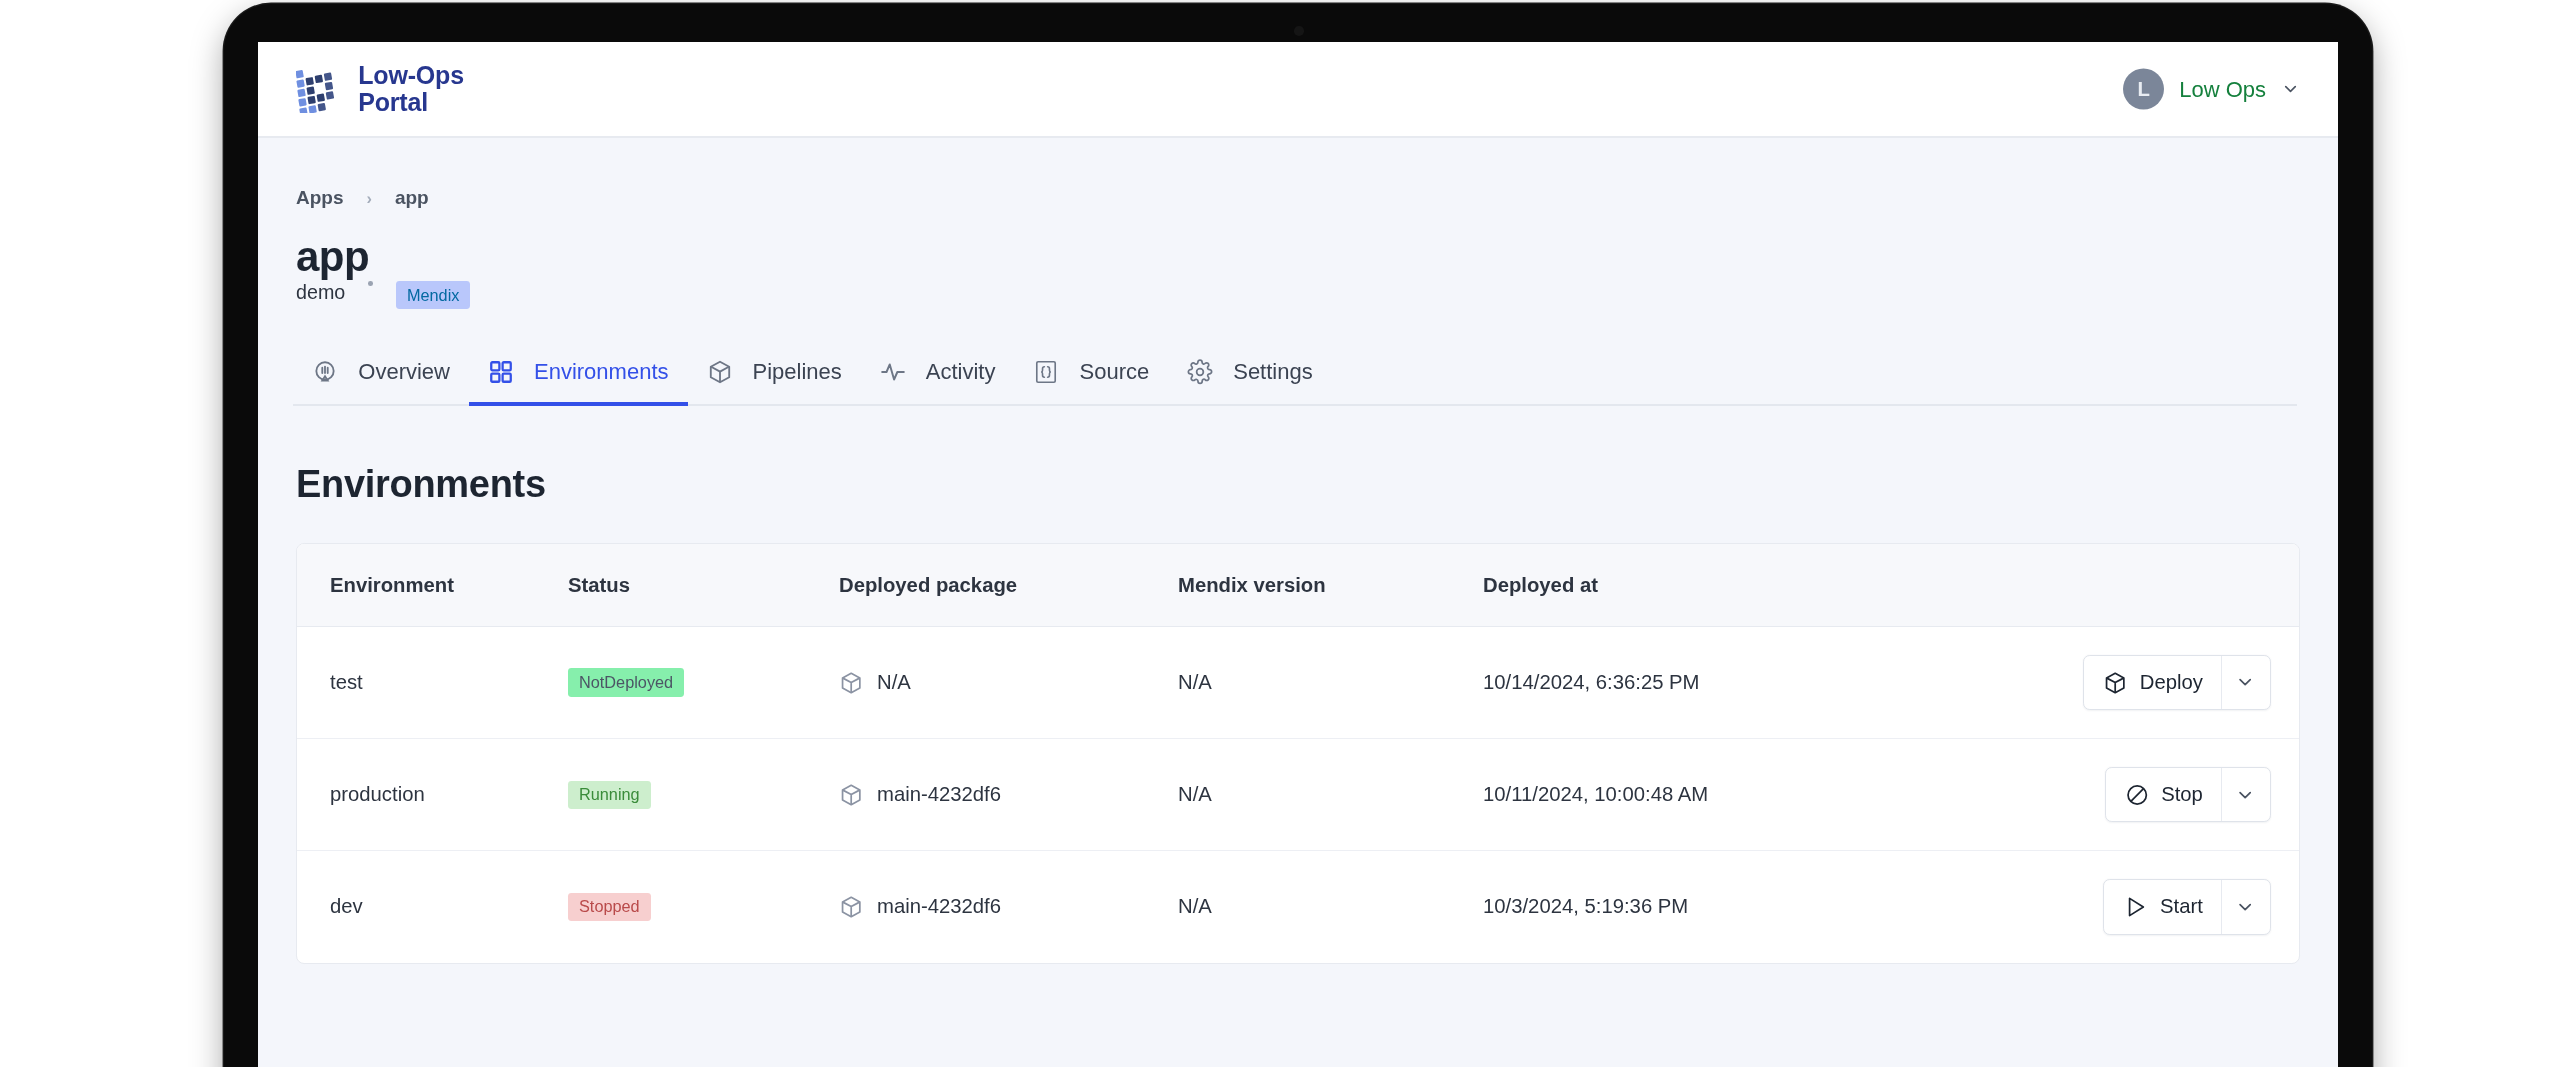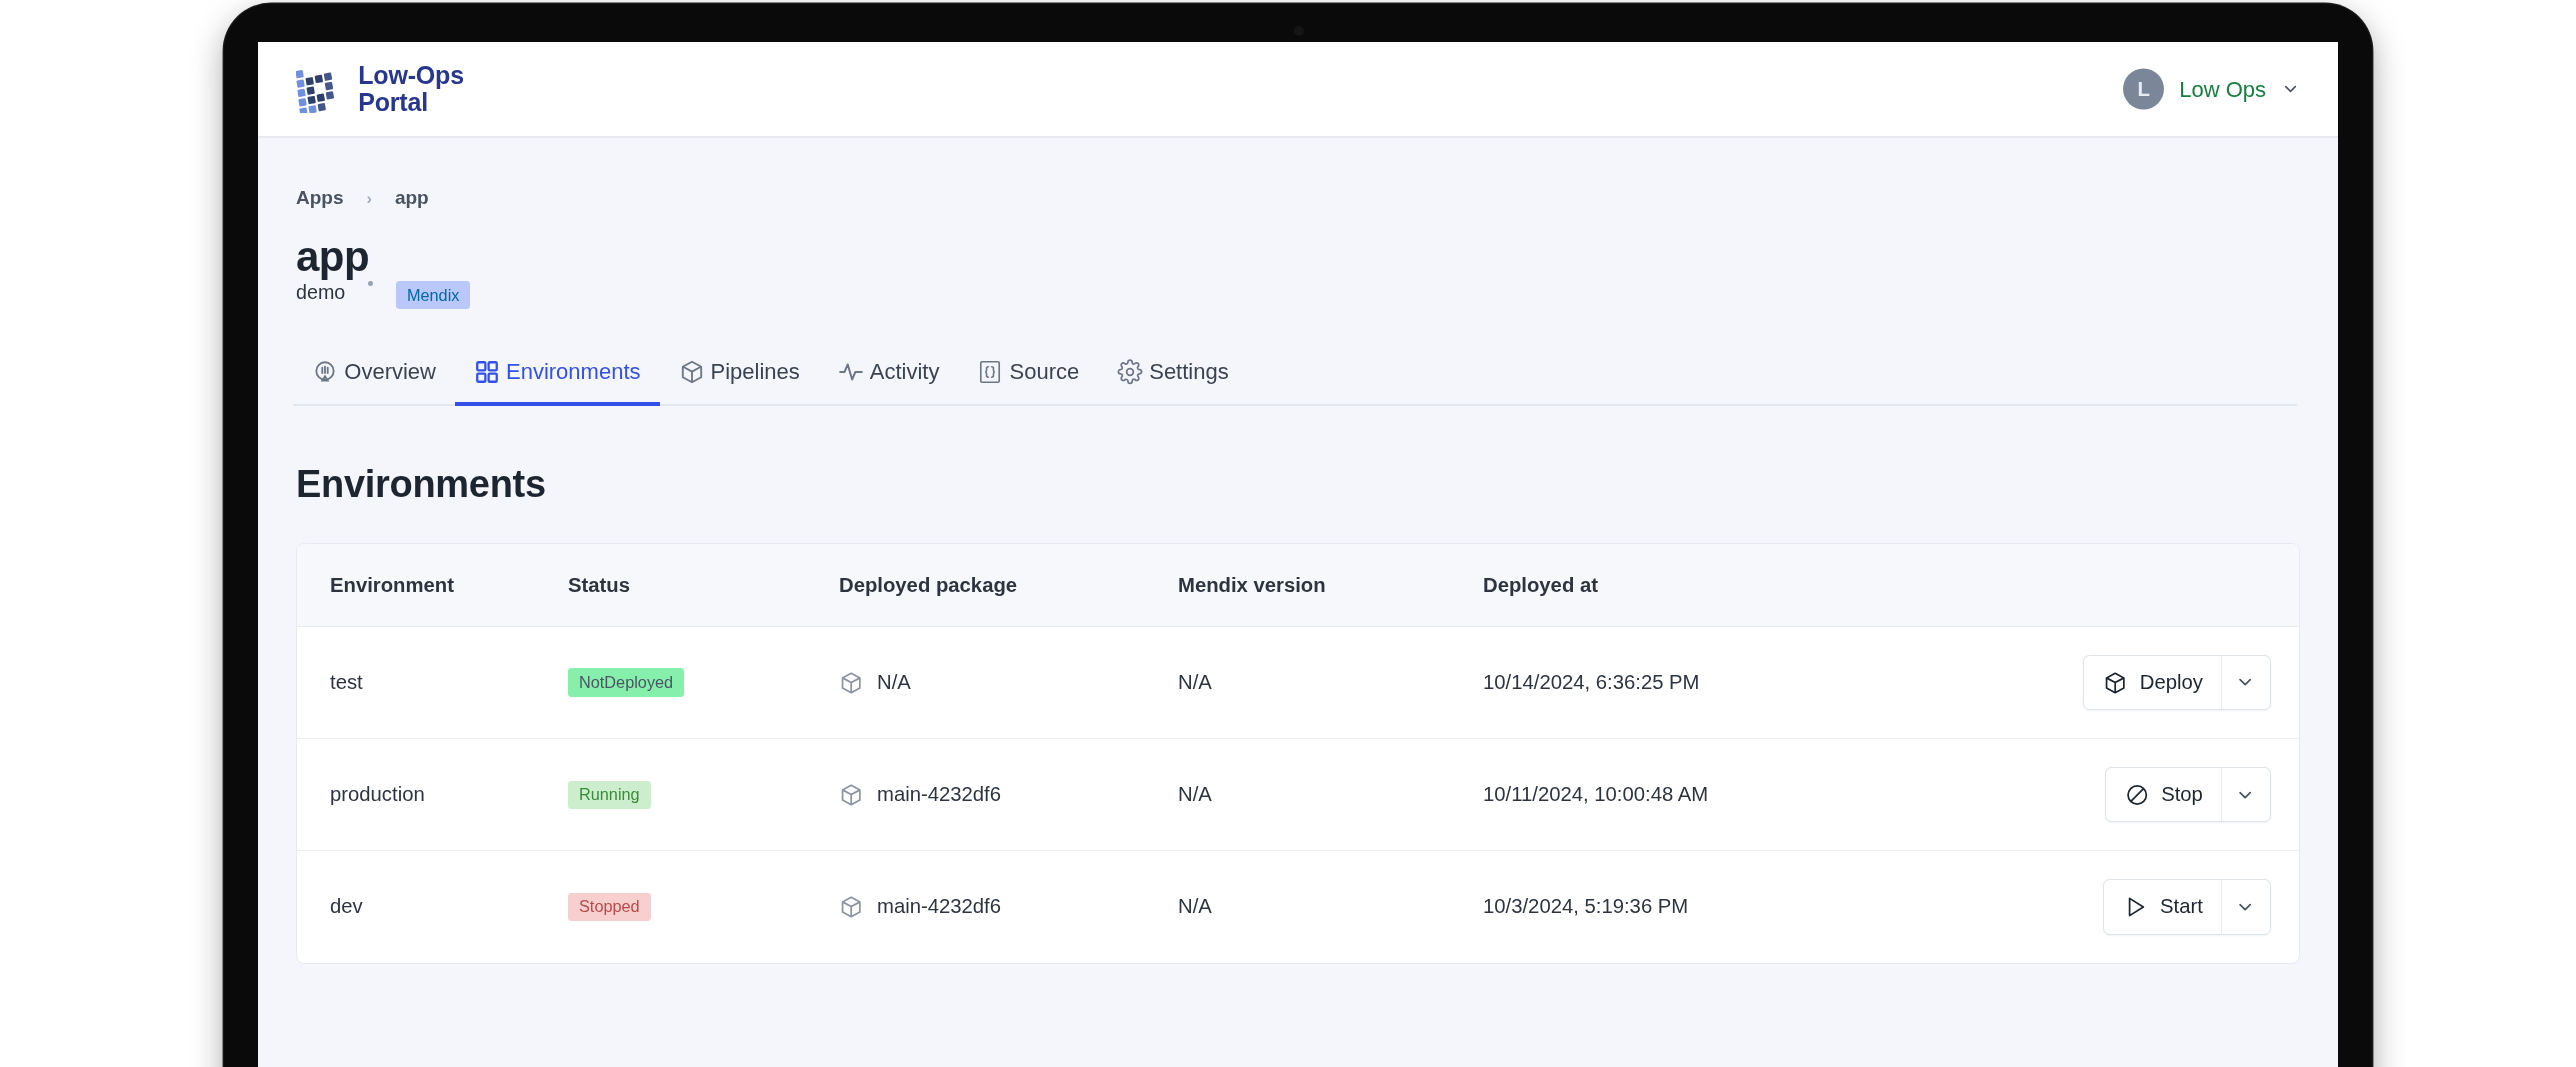--- a/index.html
+++ b/index.html
@@ -89,21 +89,21 @@
   }
 
   
   .tabs {
     display: flex; align-items: flex-end; gap: 0;
     margin-top: 38px;
     border-bottom: 2px solid #e3e7ee;
     position: relative; left: -2.7px;
   }
   .tab {
-    display: flex; align-items: center; gap: 6px;
+    display: flex; align-items: center; gap: 20px;
     padding: 12.2px 19px 17.6px 19px;
     font-size: 22px; color: #3b4352; cursor: pointer;
     border-bottom: 4.1px solid transparent;
     margin-bottom: -2px;
   }
   .tab.active { color: #3350e8; border-bottom-color: #3350e8; }
   .tab .ticon { width: 26px; height: 26px; display: block; flex: none; }
 
   
   .section-head {

